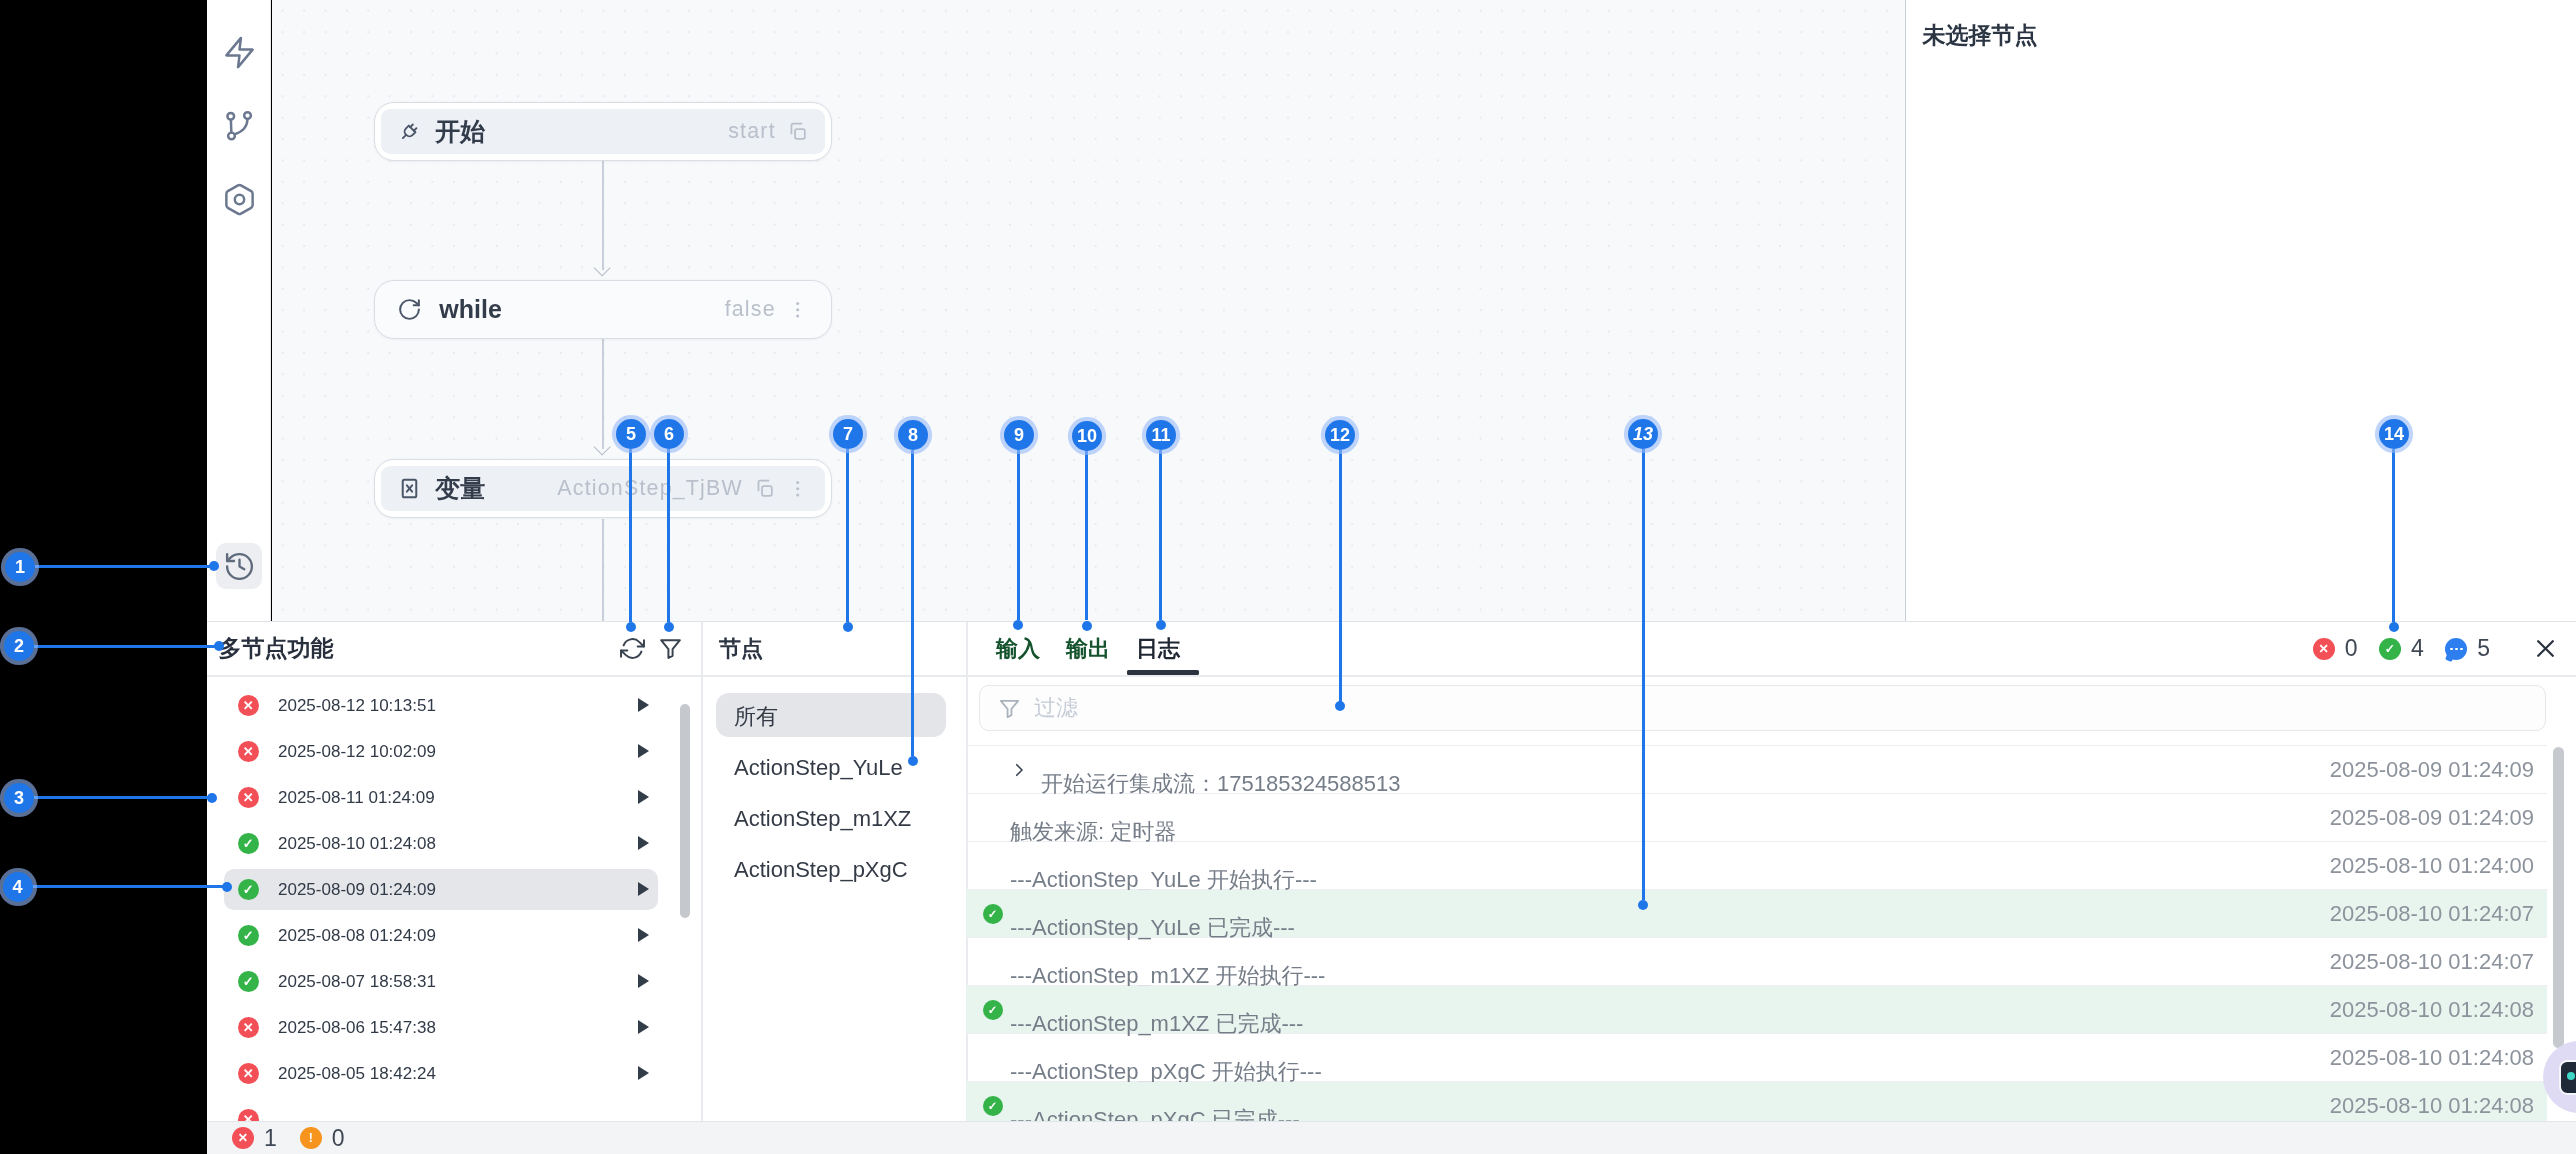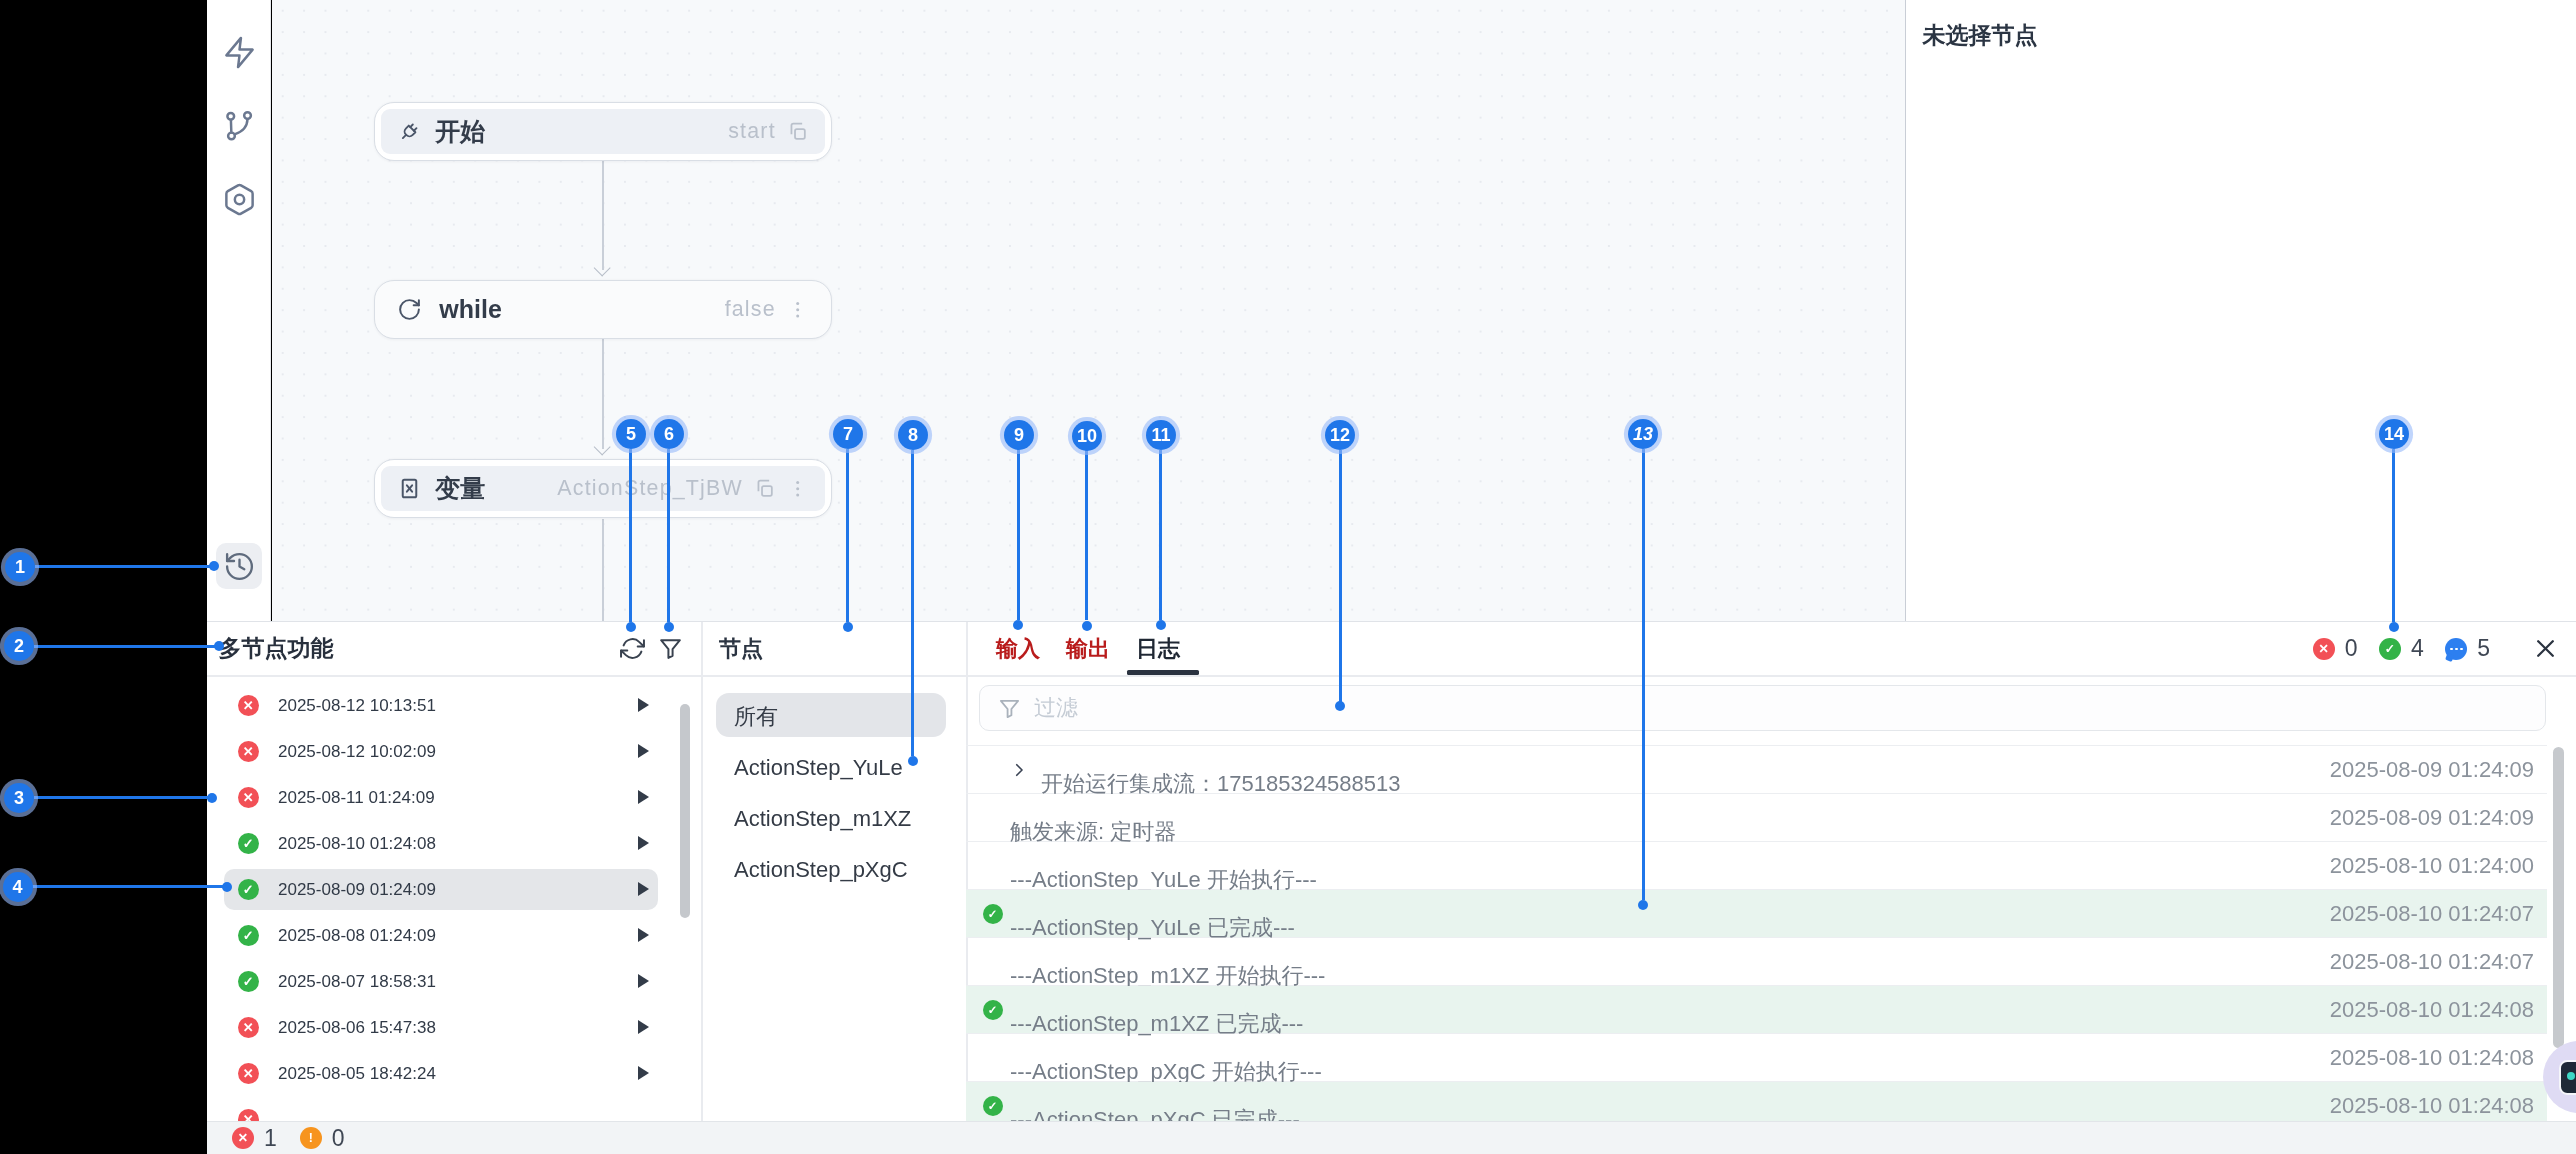--- a/index.html
+++ b/index.html
@@ -57,21 +57,21 @@
 
   
   .nodes-header { position:absolute; left:512px; top:0; height:53px; display:flex; align-items:center; font-size:22px; font-weight:600; color:#2b3442; }
   .node-items { position:absolute; left:494px; top:69px; width:265px; }
   .node-item { position:relative; height:51px; display:flex; align-items:center; padding-left:33px; font-size:22px; color:#343b46; cursor:pointer; }
   .node-item.selected::before { content:""; position:absolute; left:15px; right:20px; top:1.6px; bottom:5px; background:#e3e5e9; border-radius:13px; }
   .node-item span { position:relative; }
 
   
   .tabs { position:absolute; left:789px; top:0; height:53px; display:flex; gap:26px; align-items:center; }
-  .tab { font-size:22px; font-weight:600; color:#b91c1c; cursor:pointer; }
+  .tab { font-size:22px; font-weight:600; color:#14532d; cursor:pointer; }
   .tab.active { color:#1f2733; }
   .tab-underline { position:absolute; left:920px; top:48px; width:72px; height:5px; background:#2b3340; border-radius:1.6px; }
   .counts { position:absolute; right:18px; top:0; height:53px; display:flex; align-items:center; gap:10px; }
   .count-num { font-size:23px; color:#3f4754; margin-right:11.5px; }
   .mini-icon { width:22px; height:22px; border-radius:50%; color:#fff; font-size:12.3px; font-weight:700; display:flex; align-items:center; justify-content:center; }
   .mini-icon.error { background:#f25056; }
   .mini-icon.error::after { content:"\2715"; }
   .mini-icon.success { background:#33b348; }
   .mini-icon.success::after { content:"\2713"; }
   .mini-icon.warning { background:#f7941e; }

